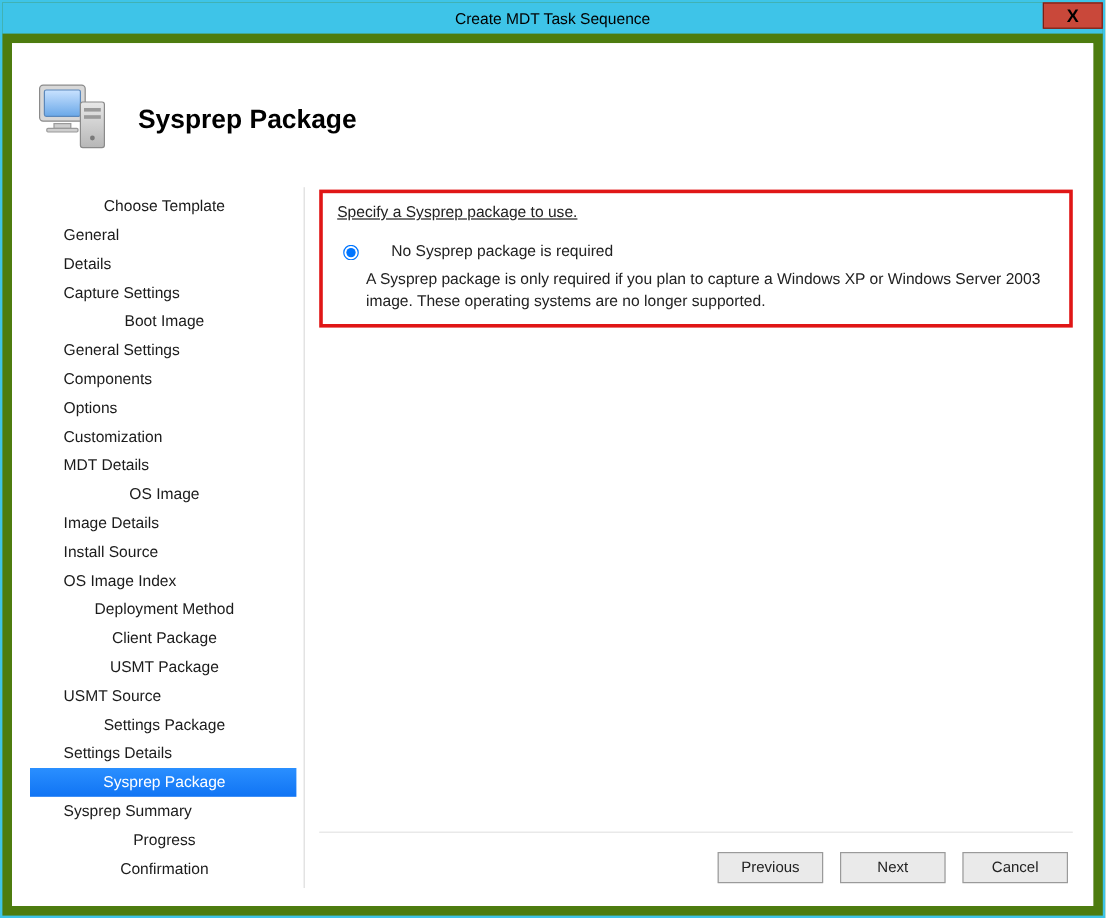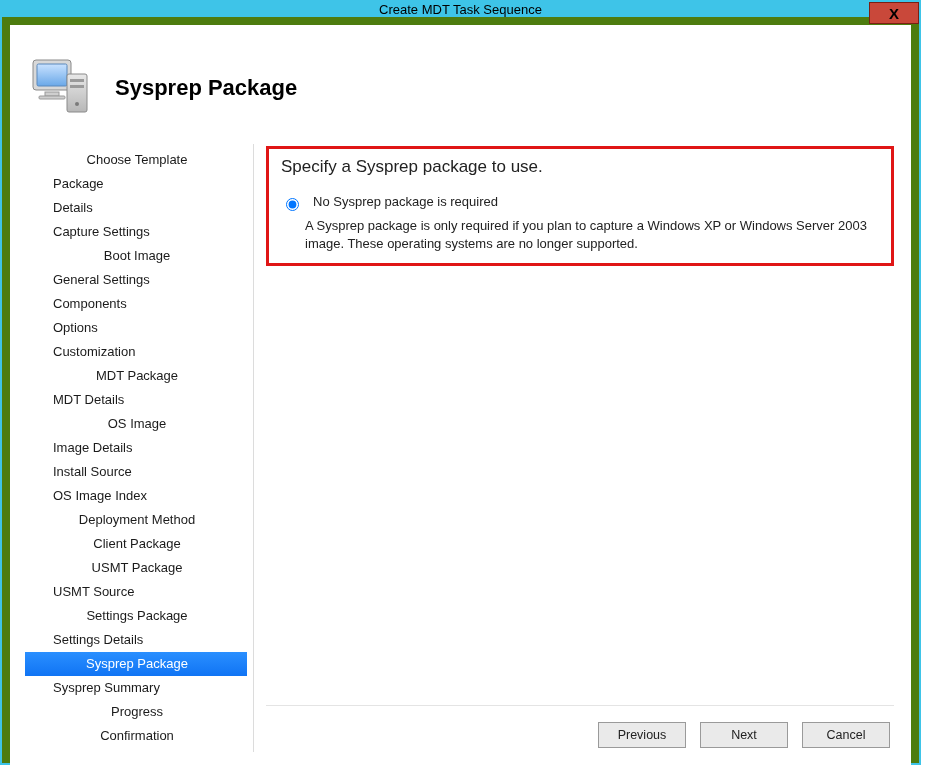--- a/index.html
+++ b/index.html
@@ -77,24 +77,24 @@
     flex:1; display:flex; flex-direction:column;
     padding:2px 2px 2px 6px;
     position:relative;
   }
 
   .highlight-box {
     border:3px solid #e01616;
     padding:8px 12px 10px 12px;
   }
   .instruction {
-    font-size:17px; color:#222; margin-bottom:16px;
+    font-size:13px; color:#222; margin-bottom:16px;text-decoration:underline;
   }
   .radio-row {
-    display:flex; align-items:flex-end; gap:11px;
+    display:flex; align-items:center; gap:24px;
     font-size:13px; color:#222;
   }
   .radio-row input { margin-top:2px; }
   .radio-label { line-height:18px; }
   .radio-desc {
     font-size:13px; color:#222;
     margin:6px 0 0 24px; line-height:18px;
   }
 
   .footer {
@@ -149,29 +149,28 @@
           <circle cx="48" cy="50" r="2" fill="#7a7a7a"></circle>
         </svg>
       </span>
       <div class="page-title">Sysprep Package</div>
     </div>
 
     <div class="body">
 
       <div class="sidebar" id="sidebar">
           <div class="nav-group">Choose Template</div>
-          <div class="nav-item">Package</div>
+          <div class="nav-item">General</div>
           <div class="nav-item">Details</div>
           <div class="nav-item">Capture Settings</div>
           <div class="nav-group">Boot Image</div>
           <div class="nav-item">General Settings</div>
           <div class="nav-item">Components</div>
           <div class="nav-item">Options</div>
           <div class="nav-item">Customization</div>
-          <div class="nav-group">MDT Package</div>
           <div class="nav-item">MDT Details</div>
           <div class="nav-group">OS Image</div>
           <div class="nav-item">Image Details</div>
           <div class="nav-item">Install Source</div>
           <div class="nav-item">OS Image Index</div>
           <div class="nav-group">Deployment Method</div>
           <div class="nav-group">Client Package</div>
           <div class="nav-group">USMT Package</div>
           <div class="nav-item">USMT Source</div>
           <div class="nav-group">Settings Package</div>

